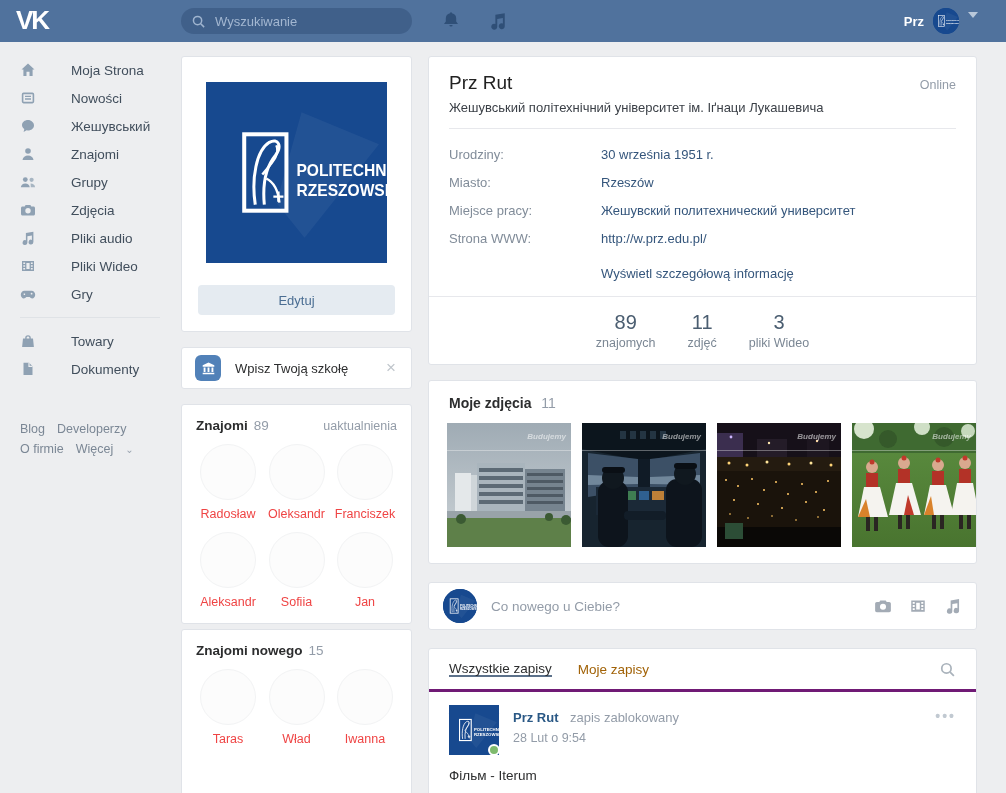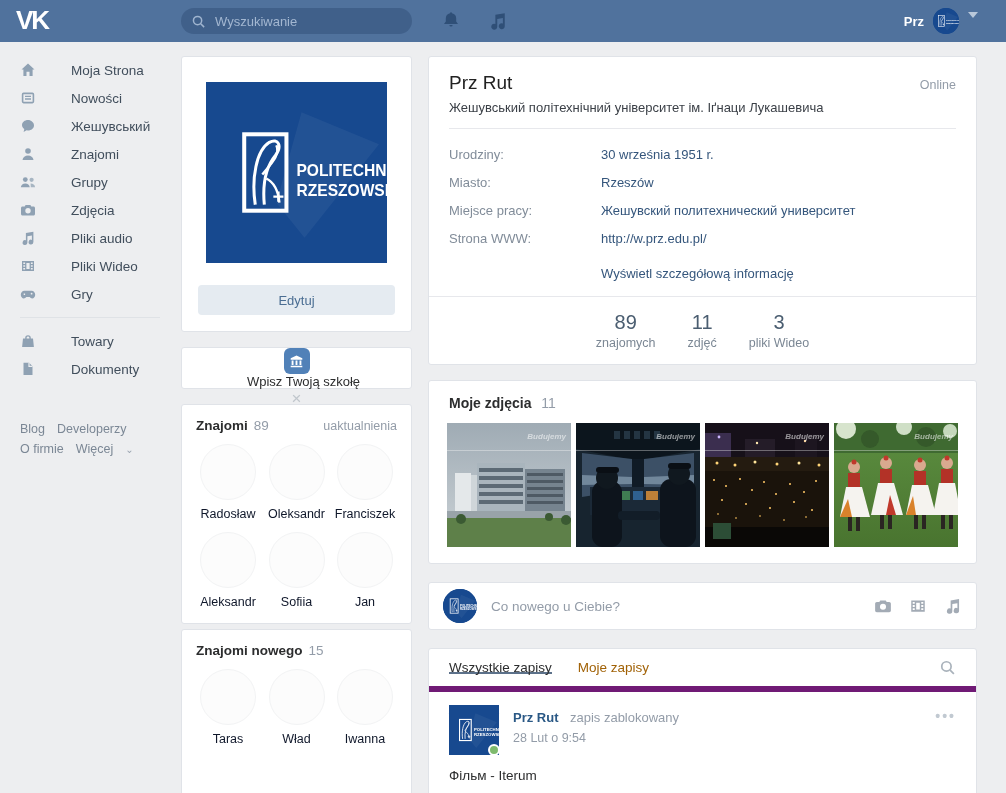--- a/index.html
+++ b/index.html
@@ -34,33 +34,33 @@
   .side-foot a{color:#7b8795;text-decoration:none;margin-right:12px;cursor:pointer;white-space:nowrap;}
   .side-foot .chev-s{display:inline-block;color:#9aa4b0;font-size:10px;}
 
   
   .card{background:#fff;border:1px solid #e0e3e8;border-radius:3px;}
 
   
   .avcard{padding:16px;margin-bottom:15px;}
   .bigavatar{display:block;width:181px;height:181px;margin:9px auto 0;}
   .btn-edit{display:block;width:100%;height:30px;margin-top:22px;background:#e5ebf1;border:none;border-radius:4px;color:#4a6d92;font-size:13px;cursor:pointer;}
-  .schoolcard{height:42px;display:flex;align-items:center;padding:0 13px;margin-bottom:15px;flex-direction:column;}
+  .schoolcard{height:42px;display:flex;align-items:center;padding:0 13px;margin-bottom:15px;}
   .school-ico{width:26px;height:26px;border-radius:6px;background:#5181b8;color:#fff;display:flex;align-items:center;justify-content:center;flex:0 0 auto;}
   .schoolcard .stext{margin-left:14px;font-size:13px;color:#2c2d2e;flex:1;cursor:text;}
   .schoolcard .sclose{color:#c0c6cc;font-size:17px;cursor:pointer;padding:0 2px;}
   .friendcard{padding:13px 14px 14px;margin-bottom:5px;}
   .fhead{display:flex;align-items:baseline;font-size:13.5px;}
   .fhead .ft{font-weight:bold;color:#2c2d2e;cursor:pointer;}
   .fhead .fc{color:#939ca8;margin-left:6px;}
   .fhead .fa{margin-left:auto;color:#939ca8;font-size:12.5px;cursor:pointer;}
   .fgrid{display:flex;justify-content:space-between;margin-top:11px;}
   .fcell{width:64px;text-align:center;cursor:pointer;}
   .favatar{width:56px;height:56px;border-radius:50%;background:#fcfcfc;border:1px solid #f2f3f4;margin:0 auto;}
-  .fname{margin-top:7px;font-size:12.5px;color:#0f172a;white-space:nowrap;}
+  .fname{margin-top:7px;font-size:12.5px;color:#ef4444;white-space:nowrap;}
   .onlinecard{padding:13px 14px 120px;}
 
   
   .pcard{margin-bottom:15px;}
   .phead{padding:15px 20px 13px;position:relative;}
   .pname{font-size:19px;color:#222;}
   .ponline{position:absolute;right:20px;top:21px;font-size:12.5px;color:#939ca8;}
   .pstatus{margin-top:6px;font-size:13px;color:#3a3f46;}
   .pdiv{height:1px;background:#e7e8ec;margin:0 20px;}
   .pdetails{padding:12px 20px 15px;}
@@ -71,36 +71,36 @@
   .pcounts{border-top:1px solid #e7e8ec;padding:13px 0 14px;display:flex;justify-content:center;gap:32px;}
   .citem{text-align:center;cursor:pointer;}
   .cnum{font-size:20px;color:#4a5d70;line-height:24px;}
   .clabel{font-size:12.5px;color:#7b8794;margin-top:2px;}
 
   
   .photocard{margin-bottom:18px;padding-bottom:16px;}
   .photohead{padding:14px 20px 12px;font-size:14px;}
   .photohead .pt{font-weight:bold;color:#2c2d2e;cursor:pointer;}
   .photohead .pc{color:#939ca8;margin-left:6px;}
-  .photorow{display:flex;gap:5px;padding:0 18px;}
+  .photorow{display:flex;gap:11px;padding:0 18px;}
   .photo{position:relative;width:124px;height:124px;overflow:hidden;cursor:pointer;flex:0 0 auto;}
   .photo svg{display:block;}
   .wm{position:absolute;top:9px;right:5px;font-size:8px;font-weight:bold;font-style:italic;color:rgba(255,255,255,.55);}
   .wmline{position:absolute;top:27px;left:0;width:100%;height:1px;background:rgba(255,255,255,.35);}
 
   
   .composer{height:48px;display:flex;align-items:center;padding:0 14px;margin-bottom:18px;}
   .cavatar{width:34px;height:34px;border-radius:50%;overflow:hidden;flex:0 0 auto;background:#17498f;}
   .cplaceholder{margin-left:14px;color:#939ca8;font-size:13.5px;flex:1;cursor:text;}
   .cicons{display:flex;gap:17px;color:#a3abb5;}
   .cicons span{cursor:pointer;display:flex;}
 
   
   .wallcard{min-height:220px;}
-  .walltabs{height:43px;display:flex;align-items:center;border-bottom:6px solid #701a75;padding:13px 20px;position:relative;}
+  .walltabs{height:43px;display:flex;align-items:center;border-bottom:3px solid #701a75;padding:13px 20px;position:relative;}
   .wtab{font-size:13.5px;color:#a16207;cursor:pointer;height:100%;display:flex;align-items:center;}
   .wtab.active{color:#2c2d2e;border-bottom:2px solid #5c718a;margin-bottom:-1px;}
   .wtab + .wtab{margin-left:26px;}
   .wsearch{margin-left:auto;color:#a9b2bb;cursor:pointer;display:flex;}
   .post{padding:13px 20px 0;position:relative;}
   .posthead{display:flex;}
   .postavatar{position:relative;width:50px;height:50px;flex:0 0 auto;cursor:pointer;}
   .postavatar .sq{width:50px;height:50px;border-radius:14px;overflow:hidden;background:#17498f;}
   .odot{position:absolute;right:-1px;bottom:-1px;width:12px;height:12px;border-radius:50%;background:#7eba6d;border:2px solid #fff;}
   .postmeta{margin-left:14px;padding-top:3px;}

